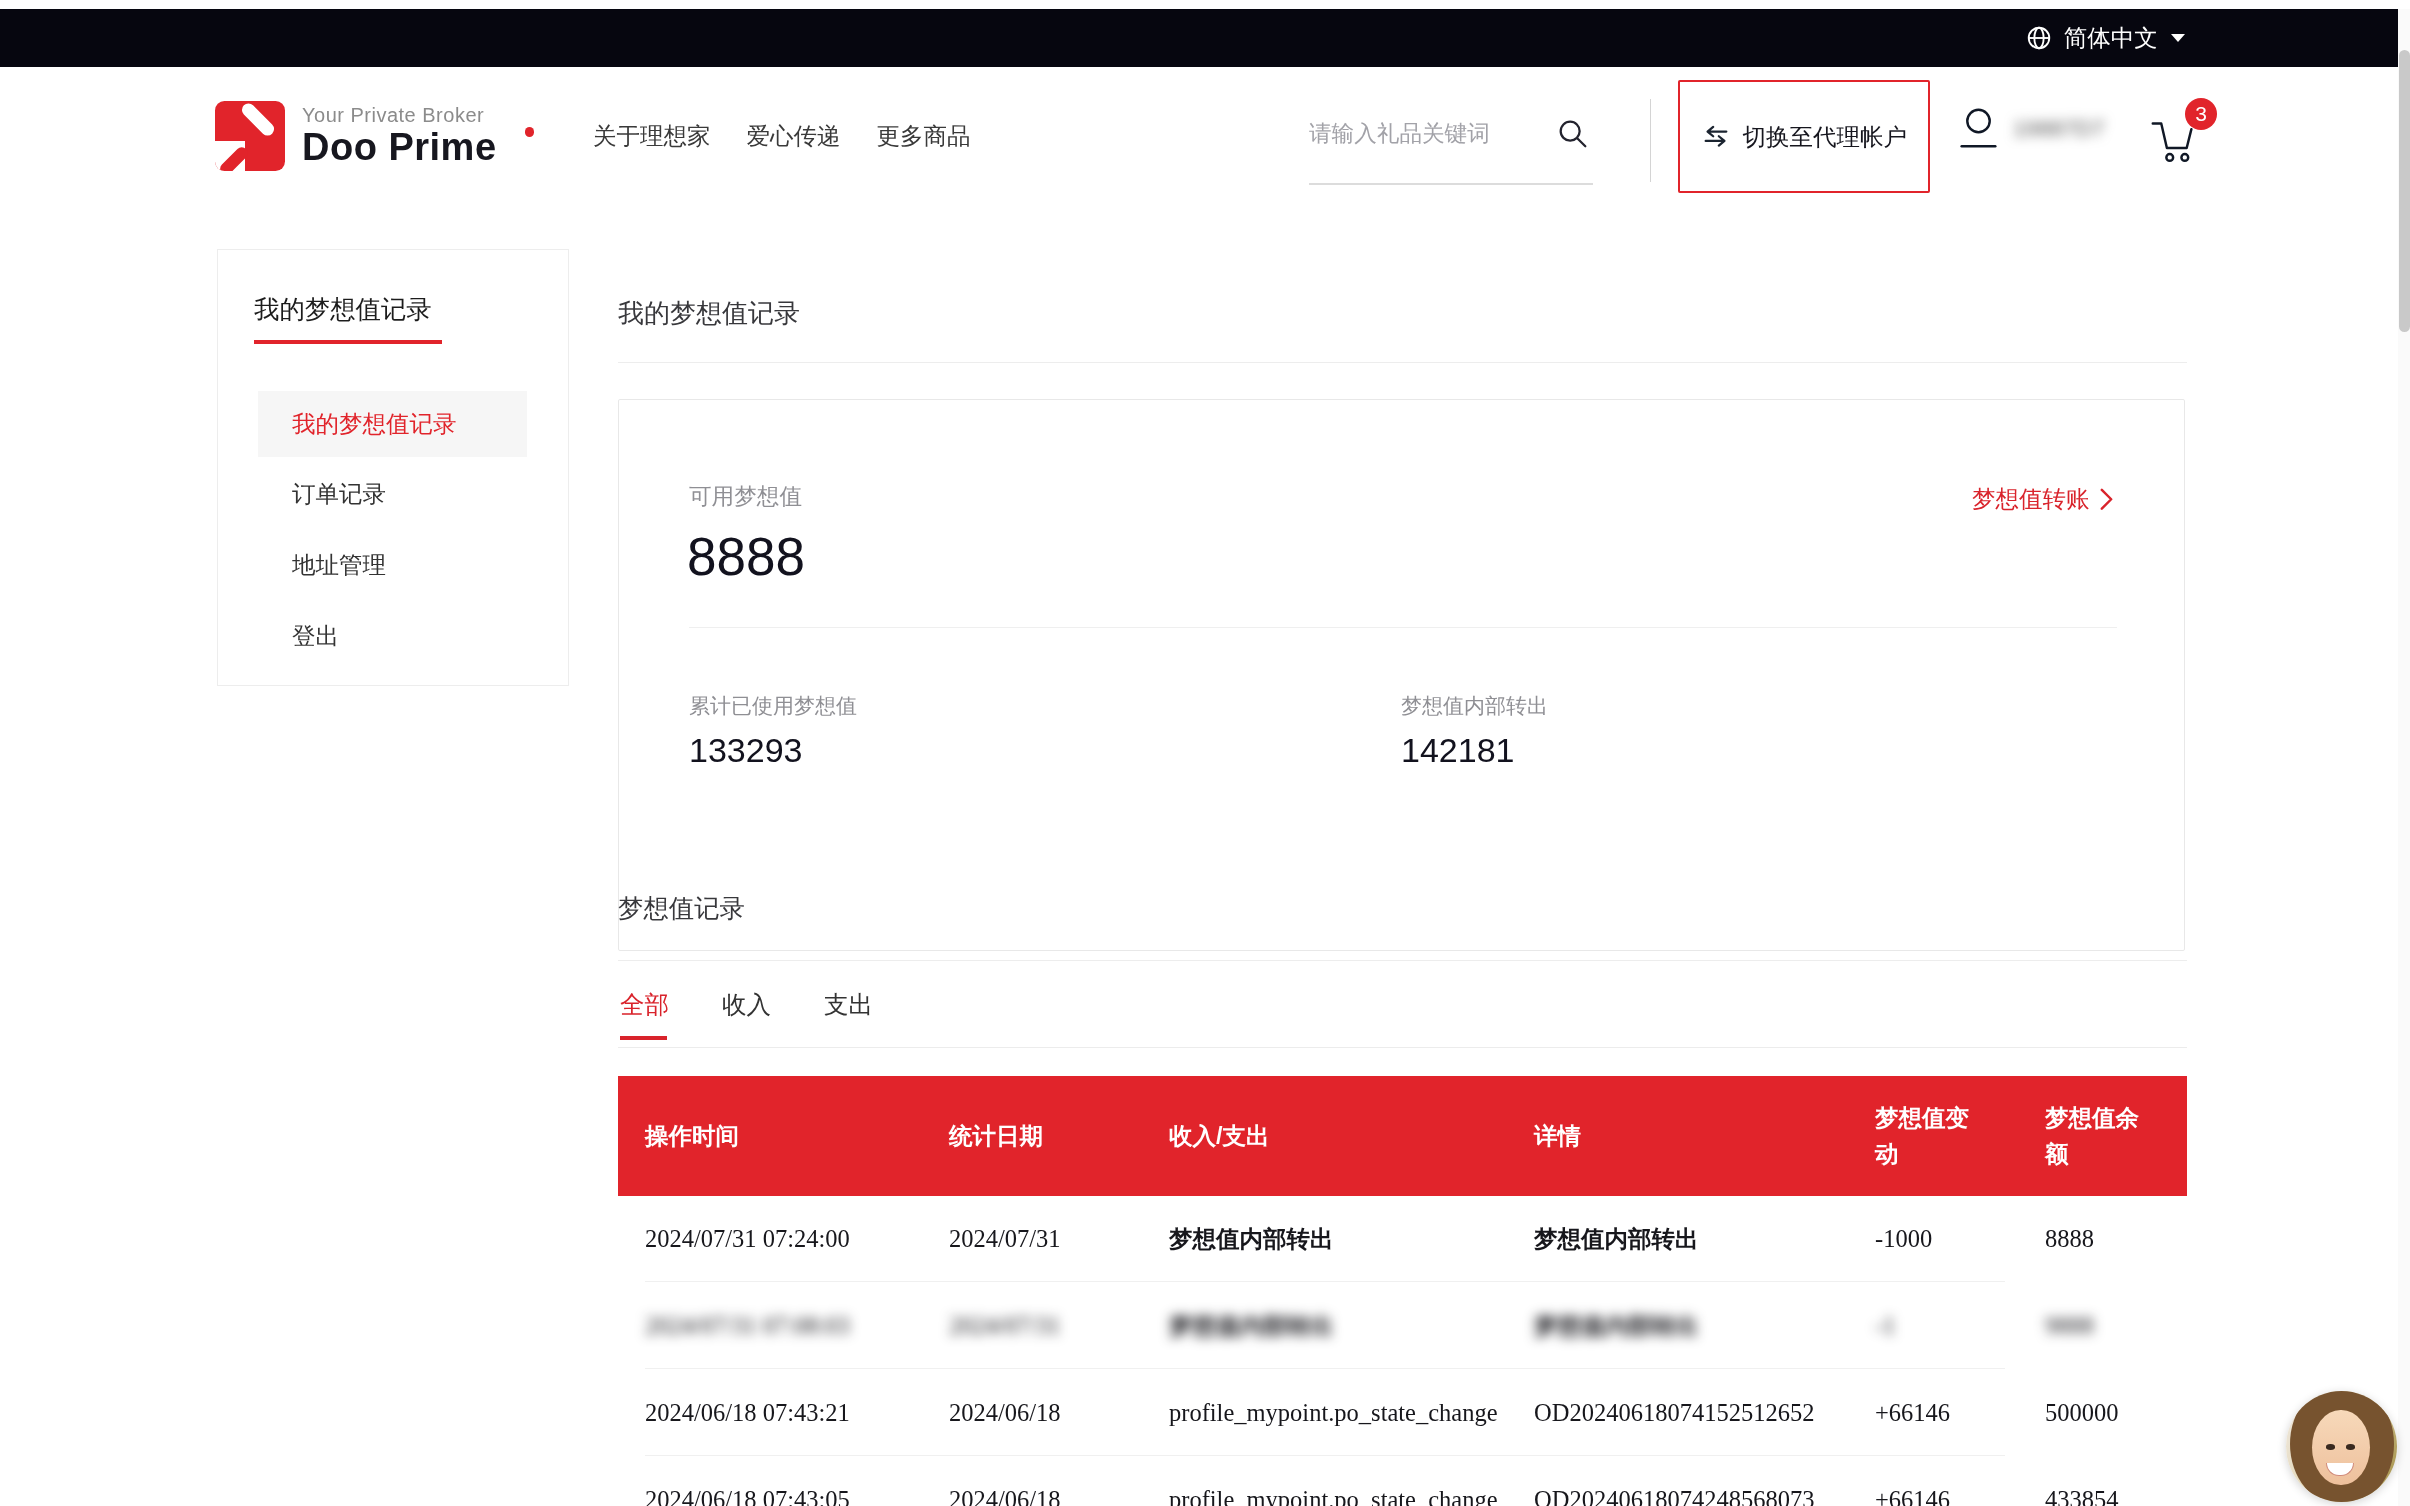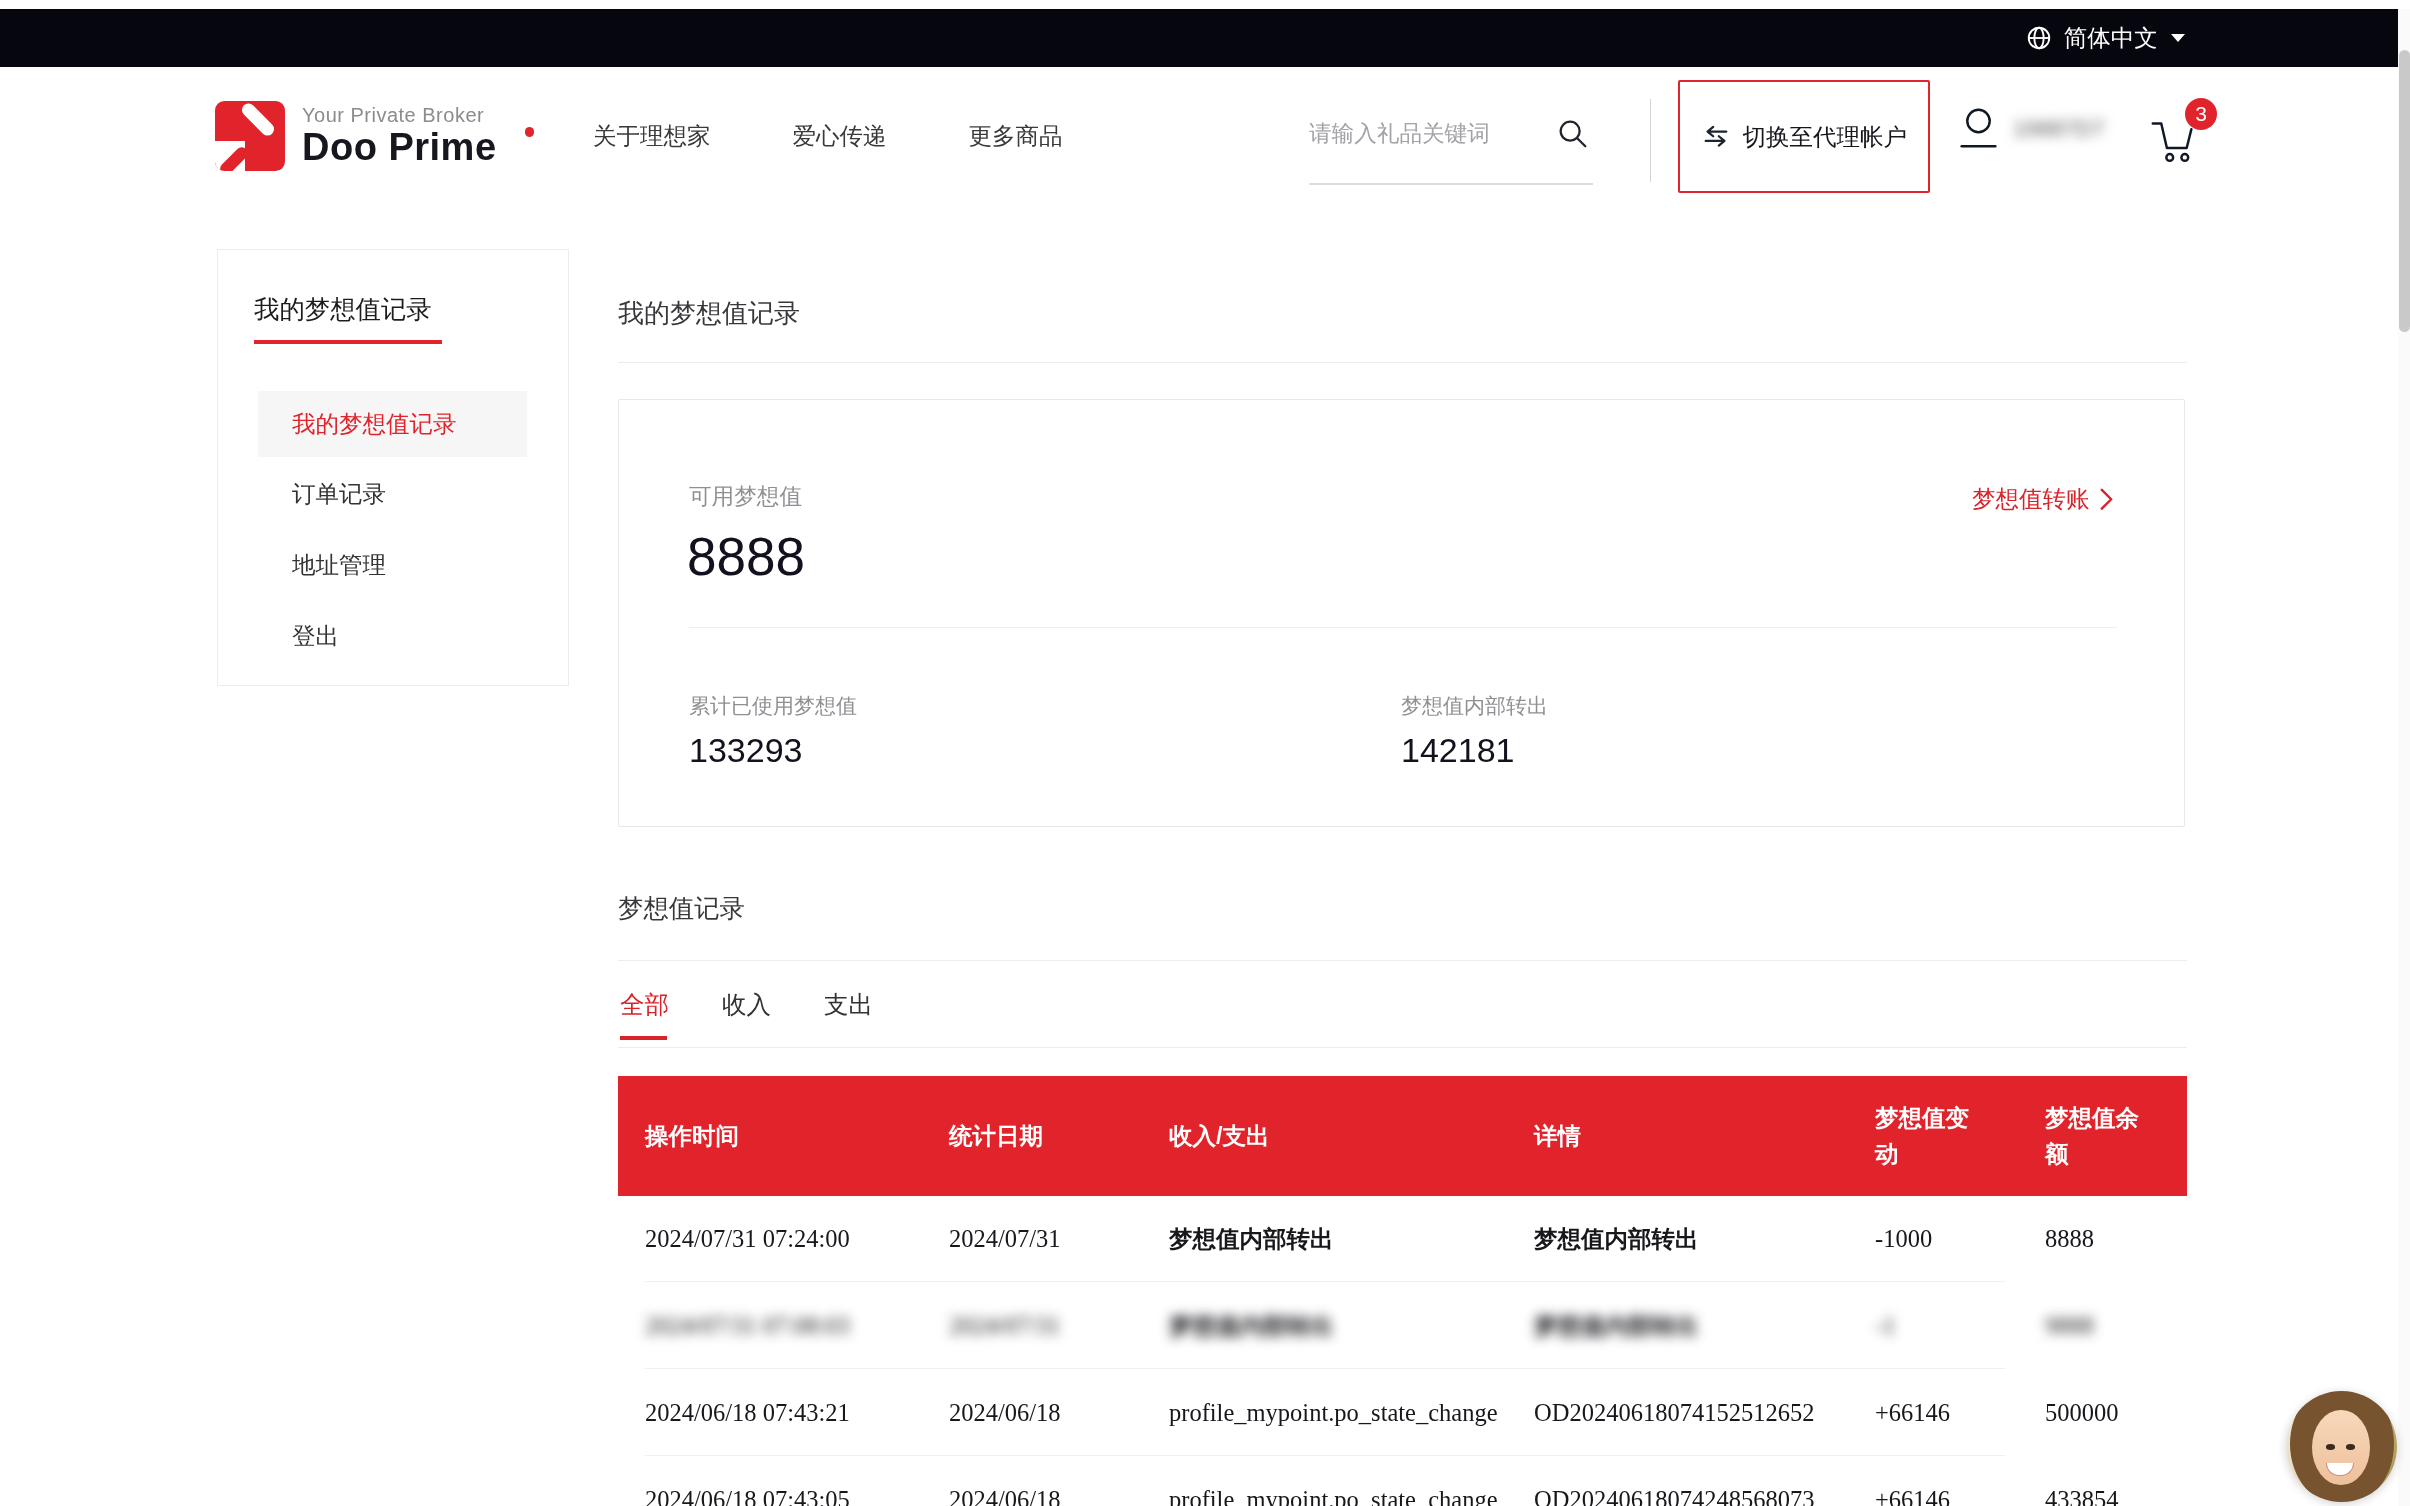--- a/index.html
+++ b/index.html
@@ -23,21 +23,21 @@
   .logo { position:absolute; left:215px; top:34px; display:flex; align-items:center; cursor:pointer; }
   .logo-mark { position:relative; width:70px; height:70px; background:#e1242b; border-radius:9.4px; overflow:hidden; }
   .lm-stroke1 { position:absolute; left:22.6px; top:12.2px; width:40px; height:13px; background:#fff; border-radius:7.5px; transform:rotate(45deg); }
   .lm-notch { position:absolute; left:0; bottom:0; width:30px; height:30px; background:#fff; }
   .lm-stroke2 { position:absolute; left:1.9px; bottom:3.8px; width:34px; height:12.2px; background:#e1242b; border-radius:6.6px; transform:rotate(-45deg); transform-origin:center; }
   .logo-text { margin-left:17px; }
   .tagline { font-size:20px; color:#8b8b8b; letter-spacing:0.5px; }
   .brand { position:relative; font-size:38px; font-weight:800; color:#17171f; letter-spacing:0.5px; line-height:1.1; }
   .brand-dot { position:absolute; left:223px; top:0.9px; width:9.4px; height:9.4px; border-radius:50%; background:#e1242b; box-shadow:0 0 0 1.9px #fff; }
 
-  .nav { position:absolute; left:593px; top:34px; height:70px; display:flex; align-items:center; gap:82px; }
+  .nav { position:absolute; left:593px; top:34px; height:70px; display:flex; align-items:center; gap:36px; }
   .nav-item { font-size:23.5px; color:#3a3a3a; cursor:pointer; white-space:nowrap; }
 
   .search { position:absolute; left:1309px; top:31px; width:284px; height:87px; }
   .search input { position:absolute; left:0; top:22.6px; width:235px; border:none; outline:none;
                   font-size:22.6px; color:#333; background:transparent; font-family:"Liberation Sans",sans-serif; }
   .search input::placeholder { color:#a2a2a8; }
   .search-underline { position:absolute; left:0; bottom:0; width:284px; height:1.9px; background:#dcdcdc; }
   .search-btn { position:absolute; right:0; top:17px; width:38px; height:38px; cursor:pointer; background:none; border:none; }
 
   .vdivider { position:absolute; left:1650px; top:32px; width:0.9px; height:83px; background:#d4d4d4; }
@@ -61,21 +61,21 @@
   .sb-item { height:66px; margin:0 41px 4.7px 40px; padding-left:34px; display:flex; align-items:center;
              font-size:23.5px; color:#333; cursor:pointer; }
   .sb-item.active { background:#f6f6f6; color:#e1242b; }
 
   
   .main { position:absolute; left:618px; top:0; width:1569px; height:1507px; }
   .page-title { position:absolute; left:0; top:287px; font-size:26px; color:#38383c; }
   .hdiv { position:absolute; left:0; width:1569px; height:0.9px; background:#ededed; }
   .d1 { top:353px; } .d2 { top:951px; } .d3 { top:1038px; background:#ececec; }
 
-  .card { position:absolute; left:0; top:390px; width:1567px; height:428px; border:0.9px solid #e8e8e8; border-radius:1.9px; background:#fff; }
+  .card { position:absolute; left:0; top:390px; width:1567px; height:552px; border:0.9px solid #e8e8e8; border-radius:1.9px; background:#fff; }
   .avail-label { position:absolute; left:70px; top:81px; font-size:22.6px; color:#8f8f94; }
   .avail-value { position:absolute; left:68px; top:130px; font-size:53px; font-weight:500; color:#12121e; line-height:1; }
   .transfer { position:absolute; right:70px; top:83px; display:flex; align-items:center; gap:9.4px;
               color:#d9232b; font-size:23.5px; cursor:pointer; background:none; border:none; font-family:"Liberation Sans",sans-serif; }
   .card-div { position:absolute; left:70px; top:227px; width:1428px; height:0.9px; background:#efefef; }
   .stat { position:absolute; top:292px; }
   .stat-used { left:70px; } .stat-earned { left:782px; }
   .stat-label { font-size:21px; color:#8f8f94; }
   .stat-value { margin-top:13px; font-size:34px; font-weight:500; color:#12121e; line-height:1; }
 

